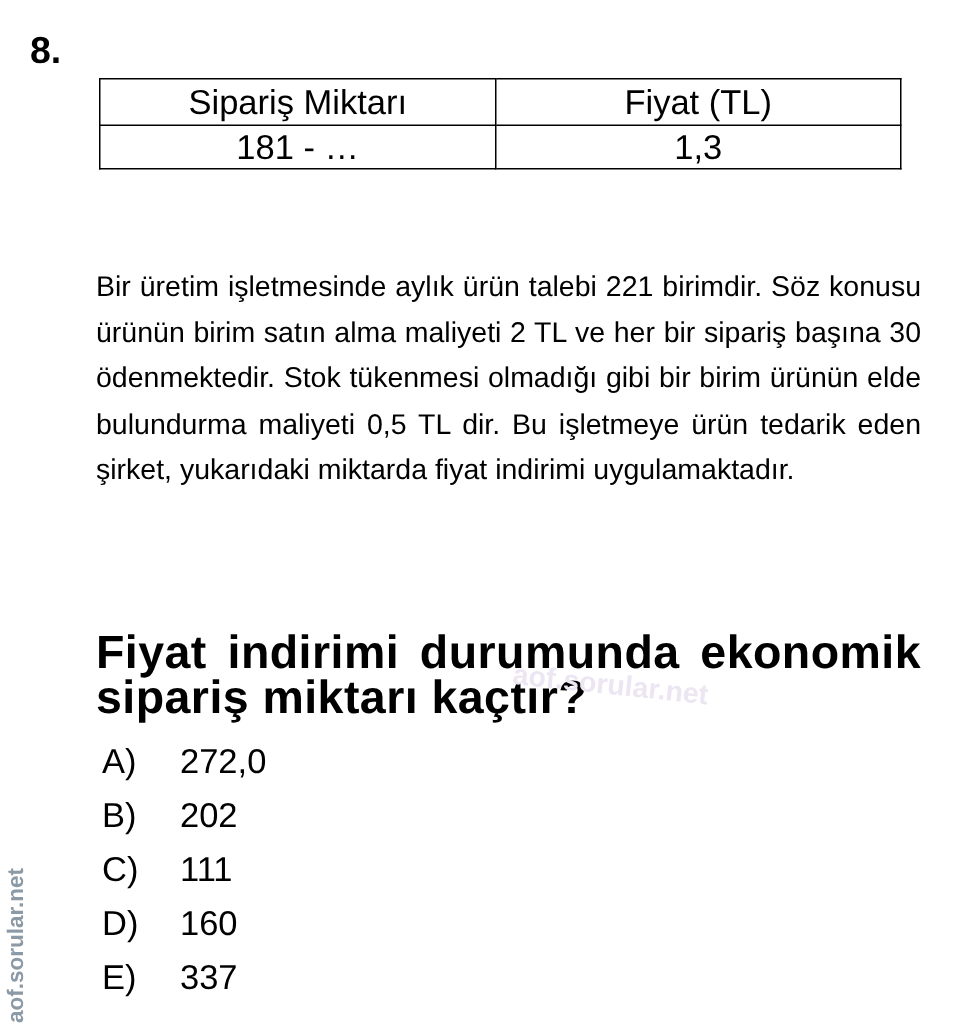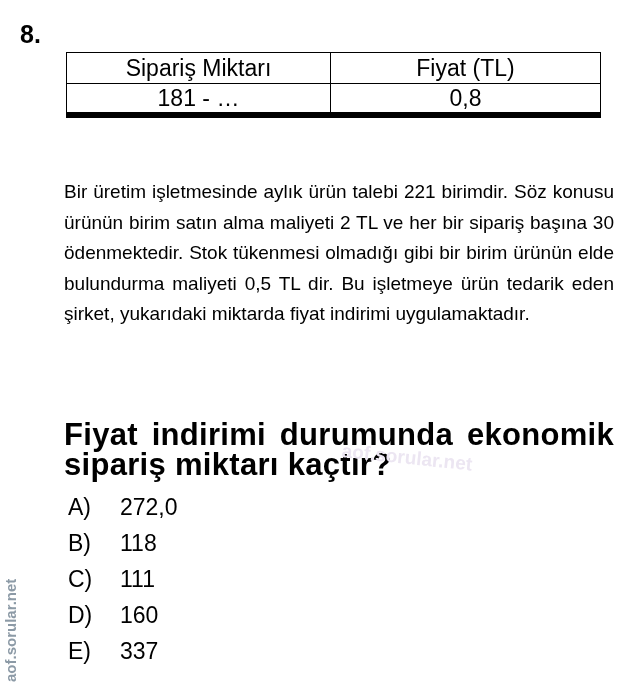--- a/index.html
+++ b/index.html
@@ -4,21 +4,21 @@
 <style>
   html, body { margin:0; padding:0; background:#ffffff; }
   body { width:636px; height:688px; position:relative; overflow:hidden;
          font-family:"Liberation Sans", sans-serif; color:#000; }
   .qnum { position:absolute; left:20px; top:20px; font-size:25px; font-weight:bold; }
   table.price { position:absolute; left:66px; top:52px; width:535px;
                 border-collapse:collapse; font-size:23px; }
   table.price th, table.price td { text-align:center; font-weight:normal;
                 border-left:1px solid #000; border-right:1px solid #000; padding:0; line-height:28px; }
   table.price th { border-top:1px solid #000; border-bottom:1px solid #000; height:30px; }
-  table.price tr:last-child td { border-bottom:6px solid #000000; }
+  table.price tr:last-child td { border-bottom:1px solid #000000; }
   table.price td.c1, table.price th.c1 { width:263px; }
   .body-text { position:absolute; left:64px; top:177px; width:550px; font-size:19px;
                line-height:30.5px; text-align:justify; }
   .question { position:absolute; left:64px; top:420px; width:550px; font-size:31px;
               font-weight:bold; line-height:30px; text-align:justify; letter-spacing:0.3px; }
   .options { position:absolute; left:68px; top:492px; font-size:23px; }
   .opt { height:36px; line-height:30px; display:flex; }
   .opt .lbl { width:52px; }
   .wm1 { position:absolute; left:343px; top:440px; font-size:19px; font-weight:bold;
          color:#ece6f2; transform:rotate(6deg); transform-origin:left top; }
@@ -31,39 +31,39 @@
 <div class="qnum">8.</div>
 
 <table class="price">
   <tbody>
       <tr>
     <th class="c1">Sipariş Miktarı</th>
     <th>Fiyat (TL)</th>
   </tr>
   <tr>
     <td class="c1">181 - …</td>
-    <td>0,8</td>
+    <td>1,3</td>
   </tr>
 </tbody>
   </table>
 
 <div class="body-text">Bir üretim işletmesinde aylık ürün talebi 221 birimdir. Söz konusu ürünün birim satın alma maliyeti 2 TL ve her bir sipariş başına 30 ödenmektedir. Stok tükenmesi olmadığı gibi bir birim ürünün elde bulundurma maliyeti 0,5 TL dir. Bu işletmeye ürün tedarik eden şirket, yukarıdaki miktarda fiyat indirimi uygulamaktadır.</div>
 
 <div class="question">Fiyat indirimi durumunda ekonomik sipariş miktarı kaçtır?</div>
 
 <div class="wm1">aof.sorular.net</div>
 
 <div class="options">
   <div class="opt">
     <span class="lbl">A)</span>
     <span>272,0</span>
   </div>
   <div class="opt">
     <span class="lbl">B)</span>
-    <span>118</span>
+    <span>202</span>
   </div>
   <div class="opt">
     <span class="lbl">C)</span>
     <span>111</span>
   </div>
   <div class="opt">
     <span class="lbl">D)</span>
     <span>160</span>
   </div>
   <div class="opt">

